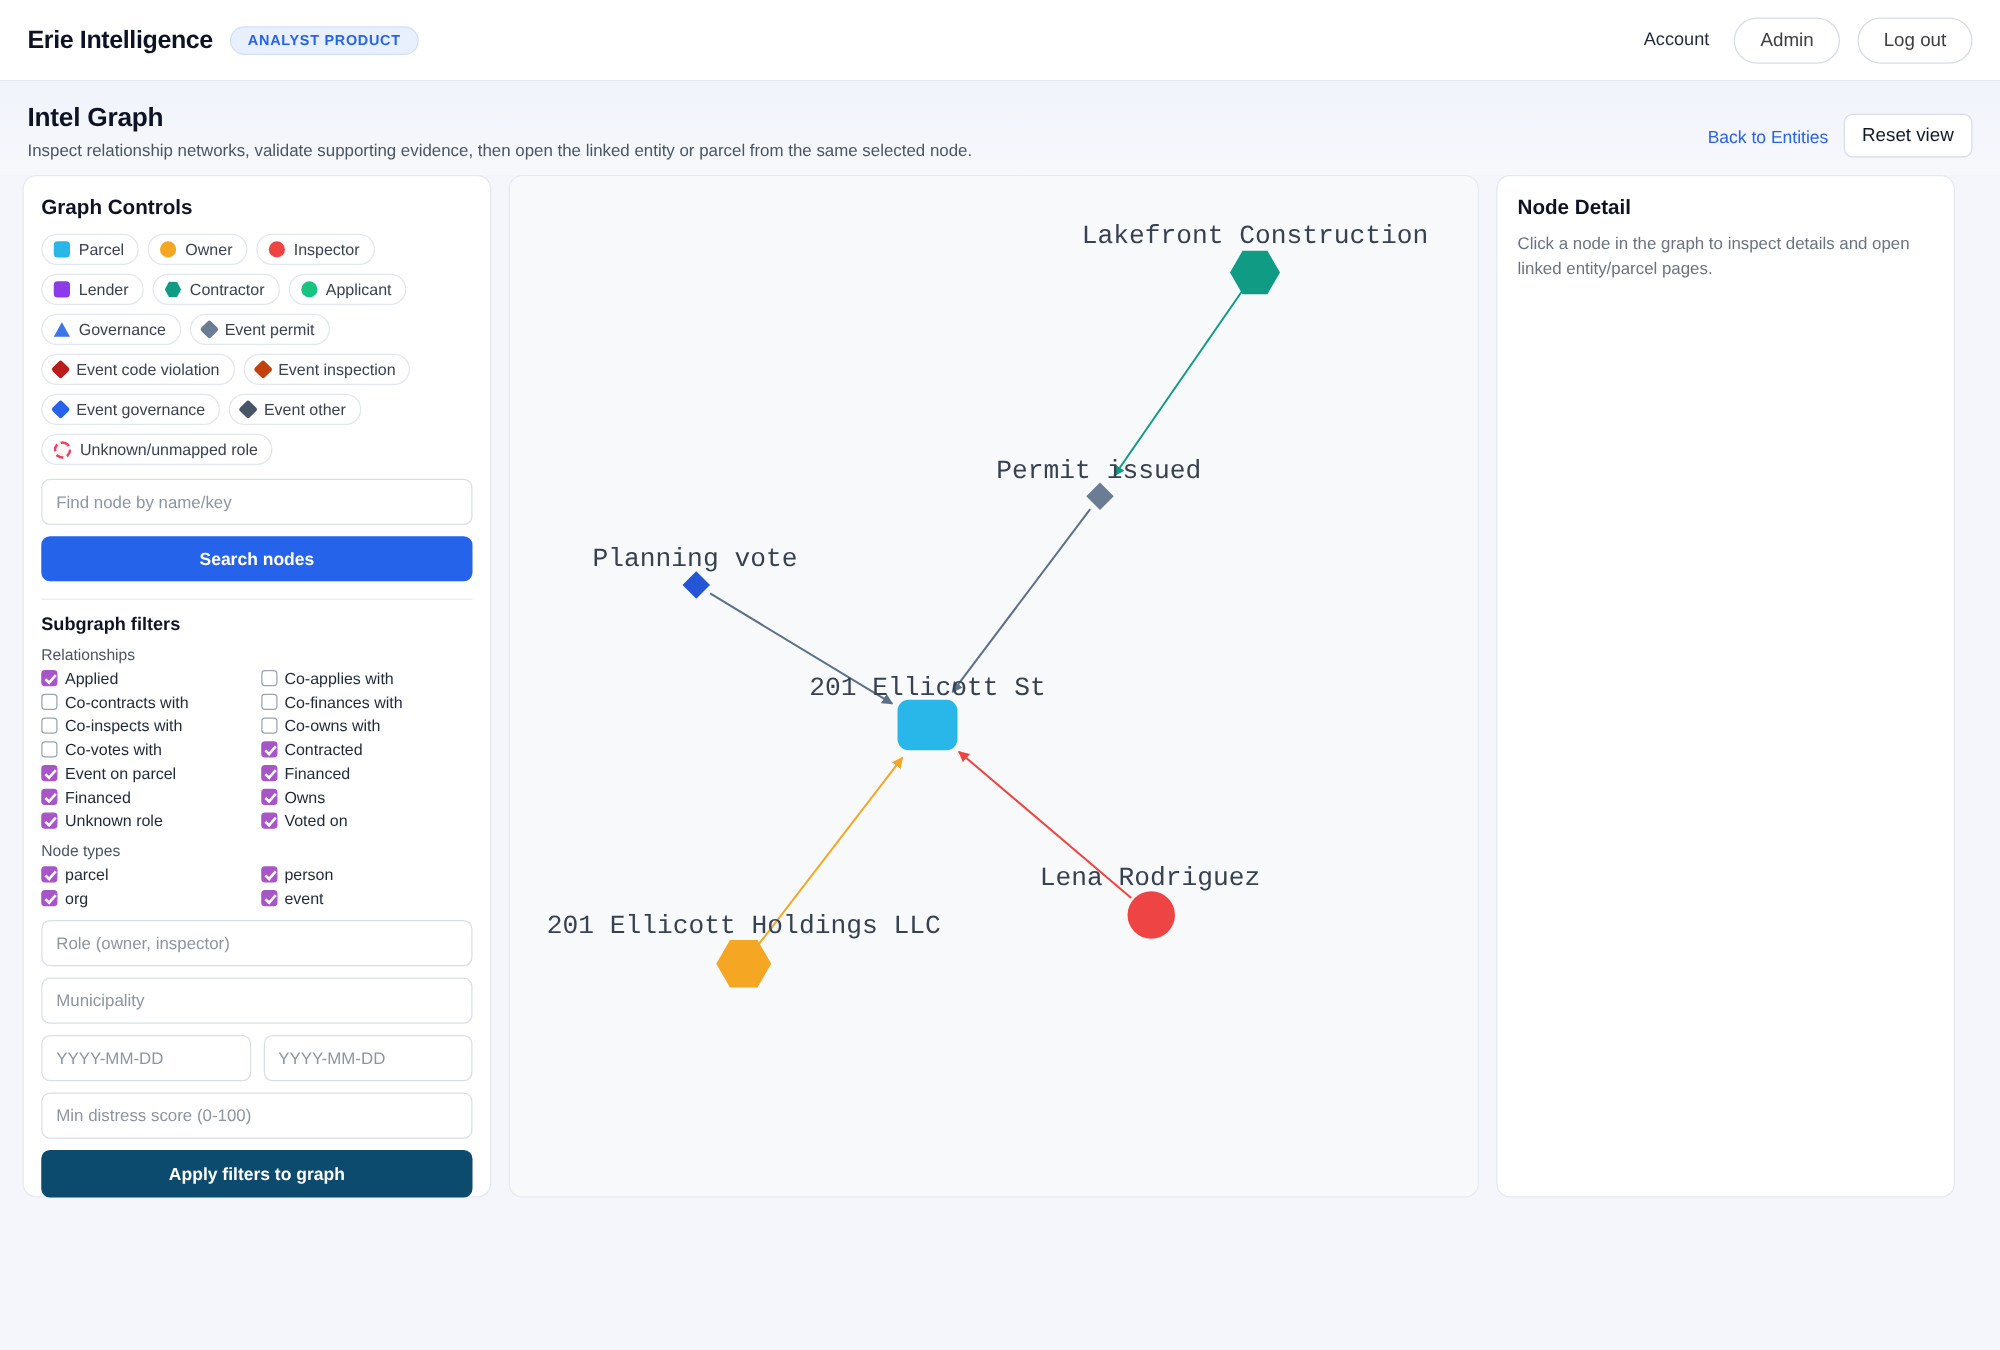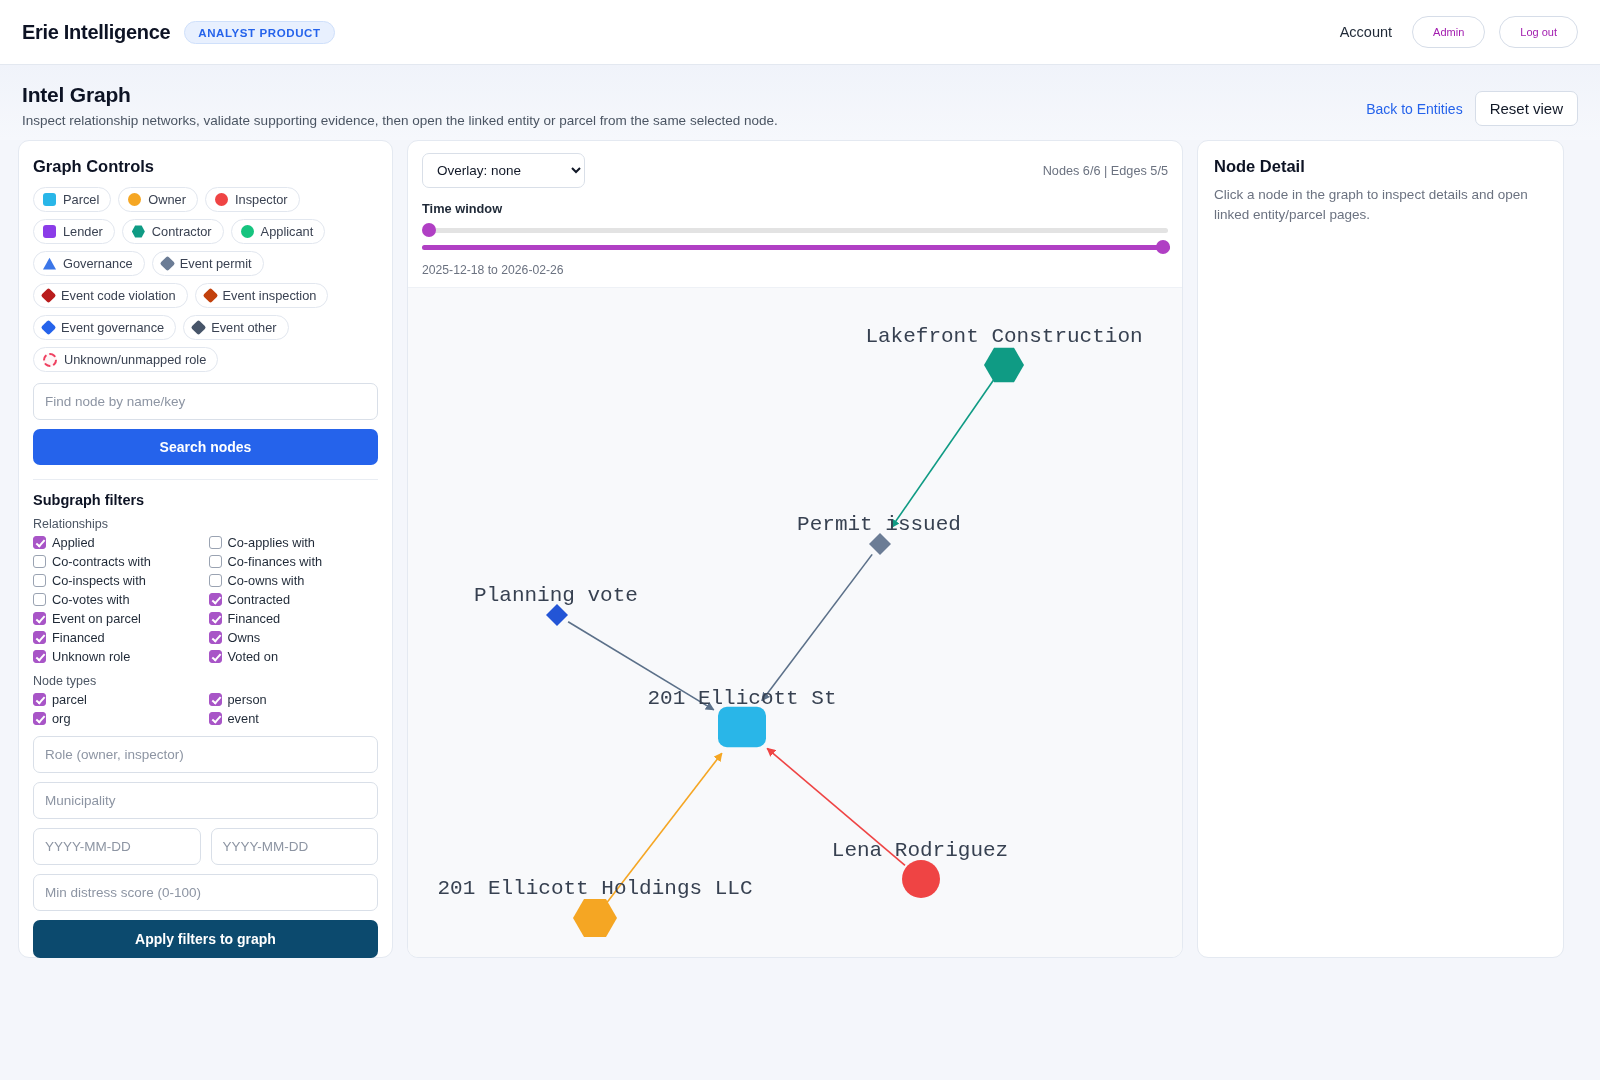--- a/index.html
+++ b/index.html
@@ -35,21 +35,21 @@
   }
   .topbar-right {
     margin-left: auto;
     display: flex; align-items: center; gap: 14px;
   }
   .nav-link {
     font-size: 14.5px; color: #1f2937; text-decoration: none;
     padding: 4px 6px;
   }
   .pill-btn {
-    font-size: 11px; color: #a21caf;
+    font-size: 15px; color: #404040;
     border: 1px solid #d6dde8; border-radius: 22px;
     background: #fff;
     padding: 9px 20px;
     cursor: pointer;
   }
 
   
   .pagehead {
     padding: 18px 22px 12px;
     display: flex; align-items: flex-start;
@@ -377,39 +377,20 @@
     <input class="text-input mt9" placeholder="Municipality" style="">
     <div class="row2">
       <input class="text-input" placeholder="YYYY-MM-DD" style="">
       <input class="text-input" placeholder="YYYY-MM-DD" style="">
     </div>
     <input class="text-input mt9" placeholder="Min distress score (0-100)" style="">
     <button class="btn-dark">Apply filters to graph</button>
   </div>
 
   <div class="card col-mid">
-    <div class="graph-top">
-      <div class="graph-top-row">
-        <select class="overlay-select" id="overlay-select"><option value="Overlay: none">Overlay: none</option></select>
-        <span class="counts">Nodes 6/6 | Edges 5/5</span>
-      </div>
-      <div class="tw-label">Time window</div>
-
-      <div class="slider">
-        <div class="slider-track"></div>
-        <div class="slider-thumb" id="thumb-start" style="left: 0px;"></div>
-      </div>
-      <div class="slider slider2">
-        <div class="slider-track"></div>
-        <div class="slider-fill" id="fill-end" style="width: 748px;"></div>
-        <div class="slider-thumb" id="thumb-end" style="left: 734px;"></div>
-      </div>
-
-      <div class="tw-range">2025-12-18 to 2026-02-26</div>
-    </div>
 
     <div class="graph-canvas" id="graph-canvas">
       <svg id="graph-svg" width="774" height="690">
           <defs>
             <marker id="arr0" viewBox="0 0 10 10" refX="9" refY="5" markerWidth="5.5" markerHeight="5.5" orient="auto-start-reverse">
               <path d="M 0 0 L 10 5 L 0 10 z" fill="#0f9b84"></path>
             </marker>
             <marker id="arr1" viewBox="0 0 10 10" refX="9" refY="5" markerWidth="5.5" markerHeight="5.5" orient="auto-start-reverse">
               <path d="M 0 0 L 10 5 L 0 10 z" fill="#5b7089"></path>
             </marker>

